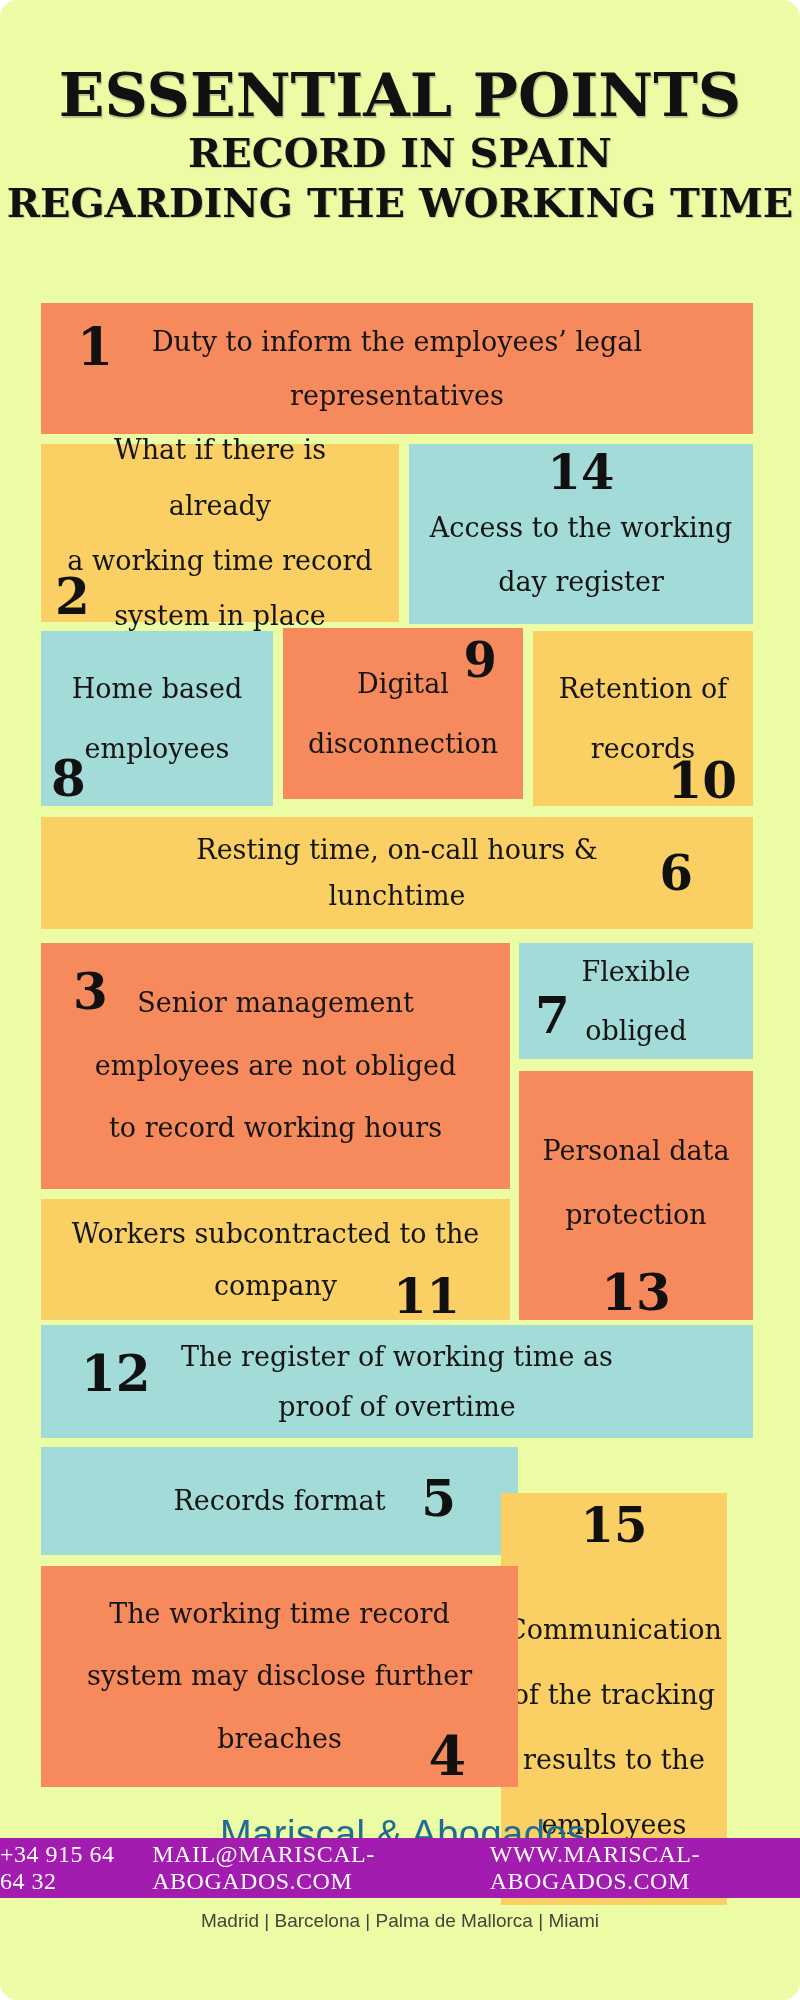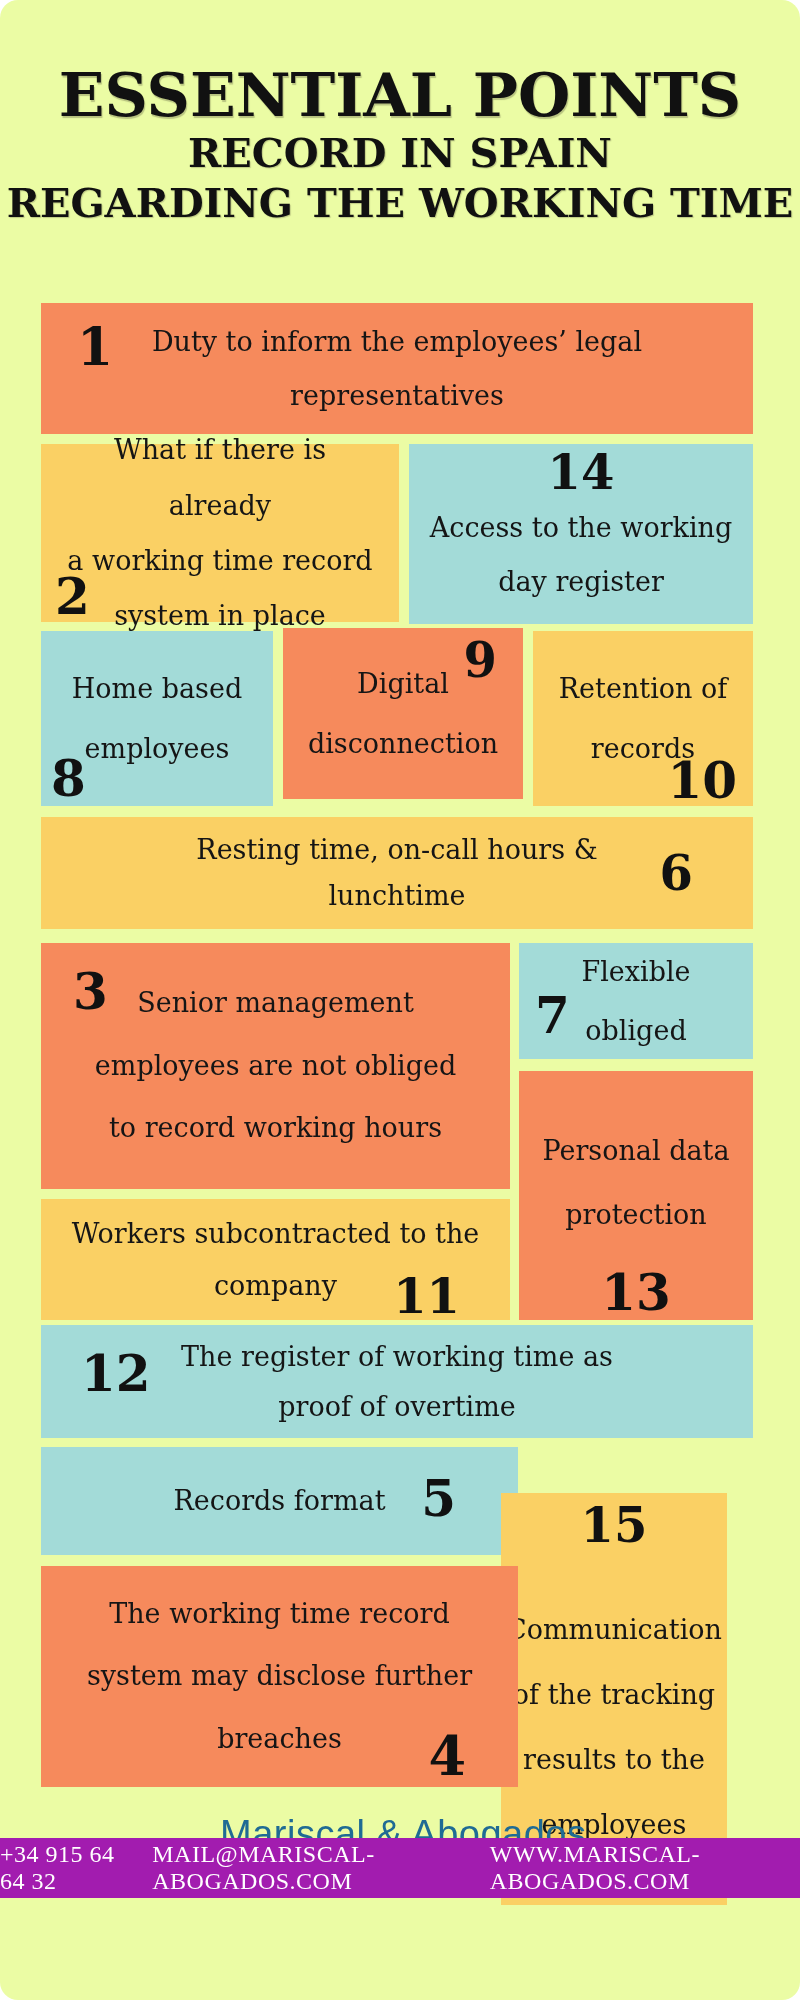--- a/index.html
+++ b/index.html
@@ -195,20 +195,21 @@
     <div class="txt">The working time record
 system may disclose further
 breaches</div>
   </div>
 
   <div class="brand">
     <div class="brand-name">Mariscal &amp; Abogados</div>
     <div class="brand-sub">A S O C I A D O S</div>
   </div>
 
+  <div class="cities">Madrid  |  Barcelona  |  Palma de Mallorca  |  Miami</div>
 
   <div class="footer-bar">
     <span>+34 915 64 64 32</span>
     <span>MAIL@MARISCAL-ABOGADOS.COM</span>
     <span>WWW.MARISCAL-ABOGADOS.COM</span>
   </div>
 
 </div>
 
 </body></html>

